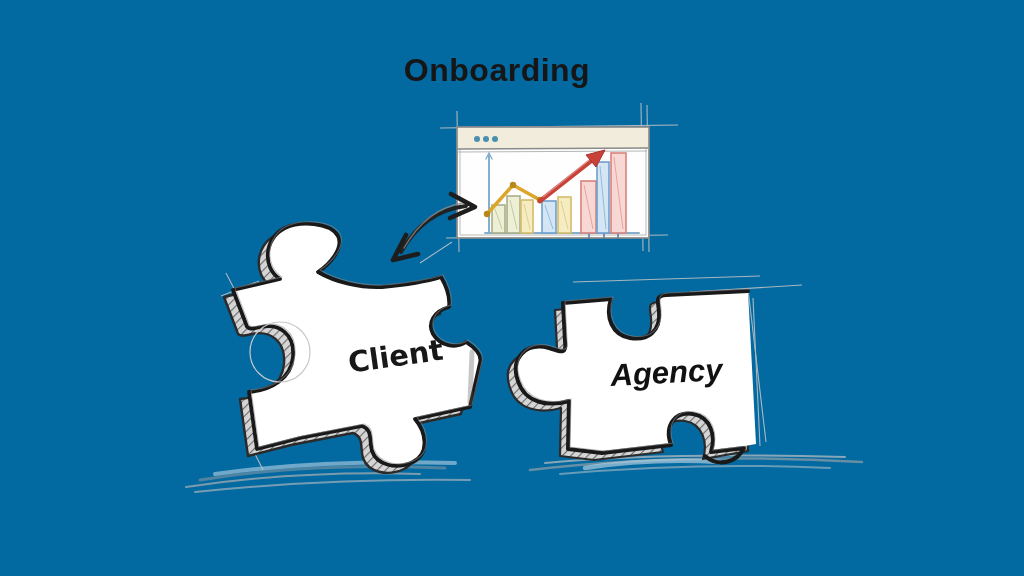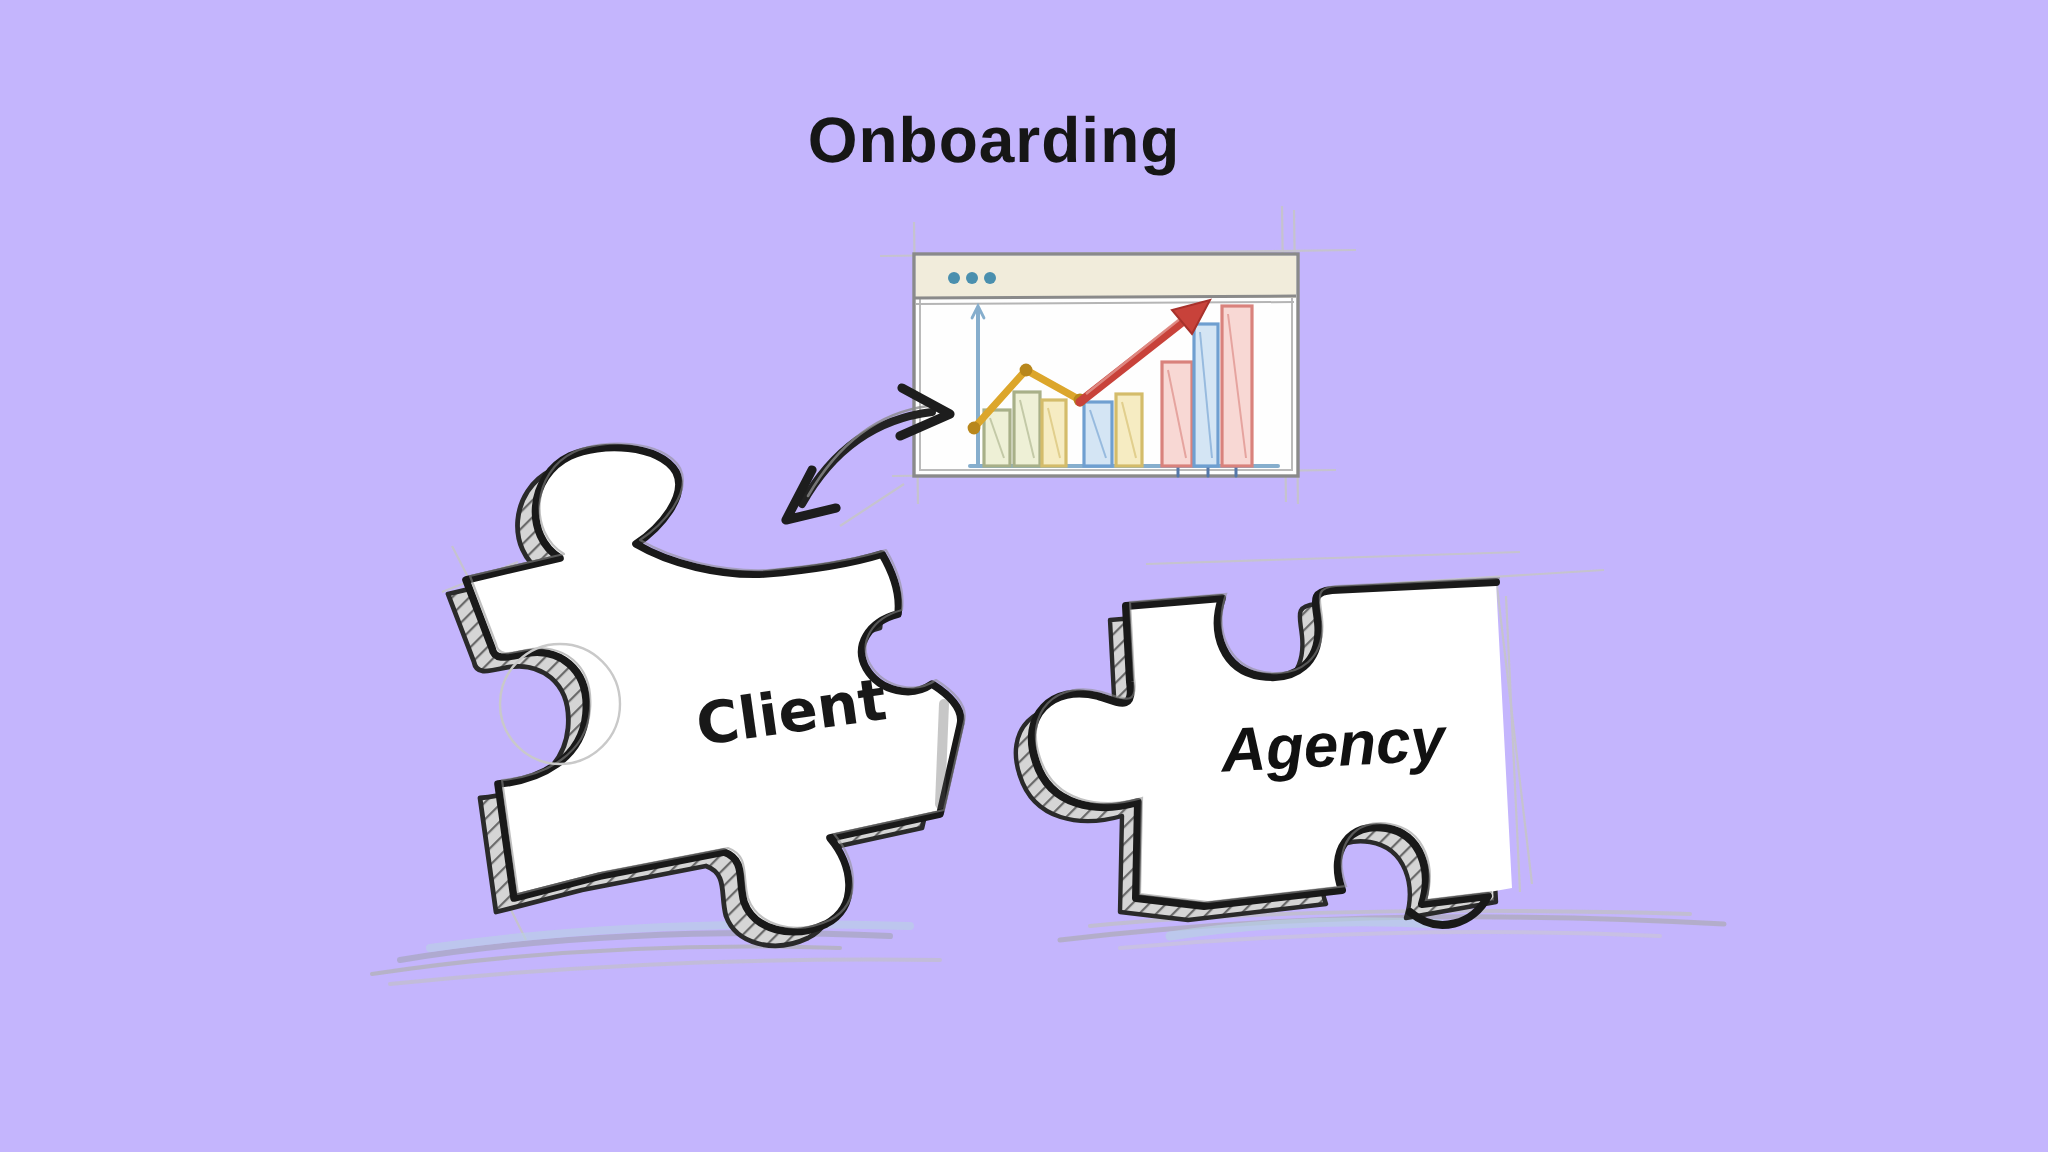--- a/index.html
+++ b/index.html
@@ -1,17 +1,17 @@
 <!DOCTYPE html>
 <html><head>
 <meta charset="utf-8">
 <style>
   html,body{margin:0;padding:0;background:#ffffff;}
   .stage{
-    position:relative;width:1024px;height:576px;background:#c4b5fd;overflow:hidden;
+    position:relative;width:1024px;height:576px;background:#0369a1;overflow:hidden;
     font-family:"Liberation Sans", sans-serif;
   }
   svg{position:absolute;inset:0;}
   text{user-select:none;}
   .title-text{
     font-family:"Liberation Sans", sans-serif;
     font-size:32px;font-weight:600;letter-spacing:0.5px;fill:#161616;
   }
   .piece-label{
     font-family:"DejaVu Sans", sans-serif;

